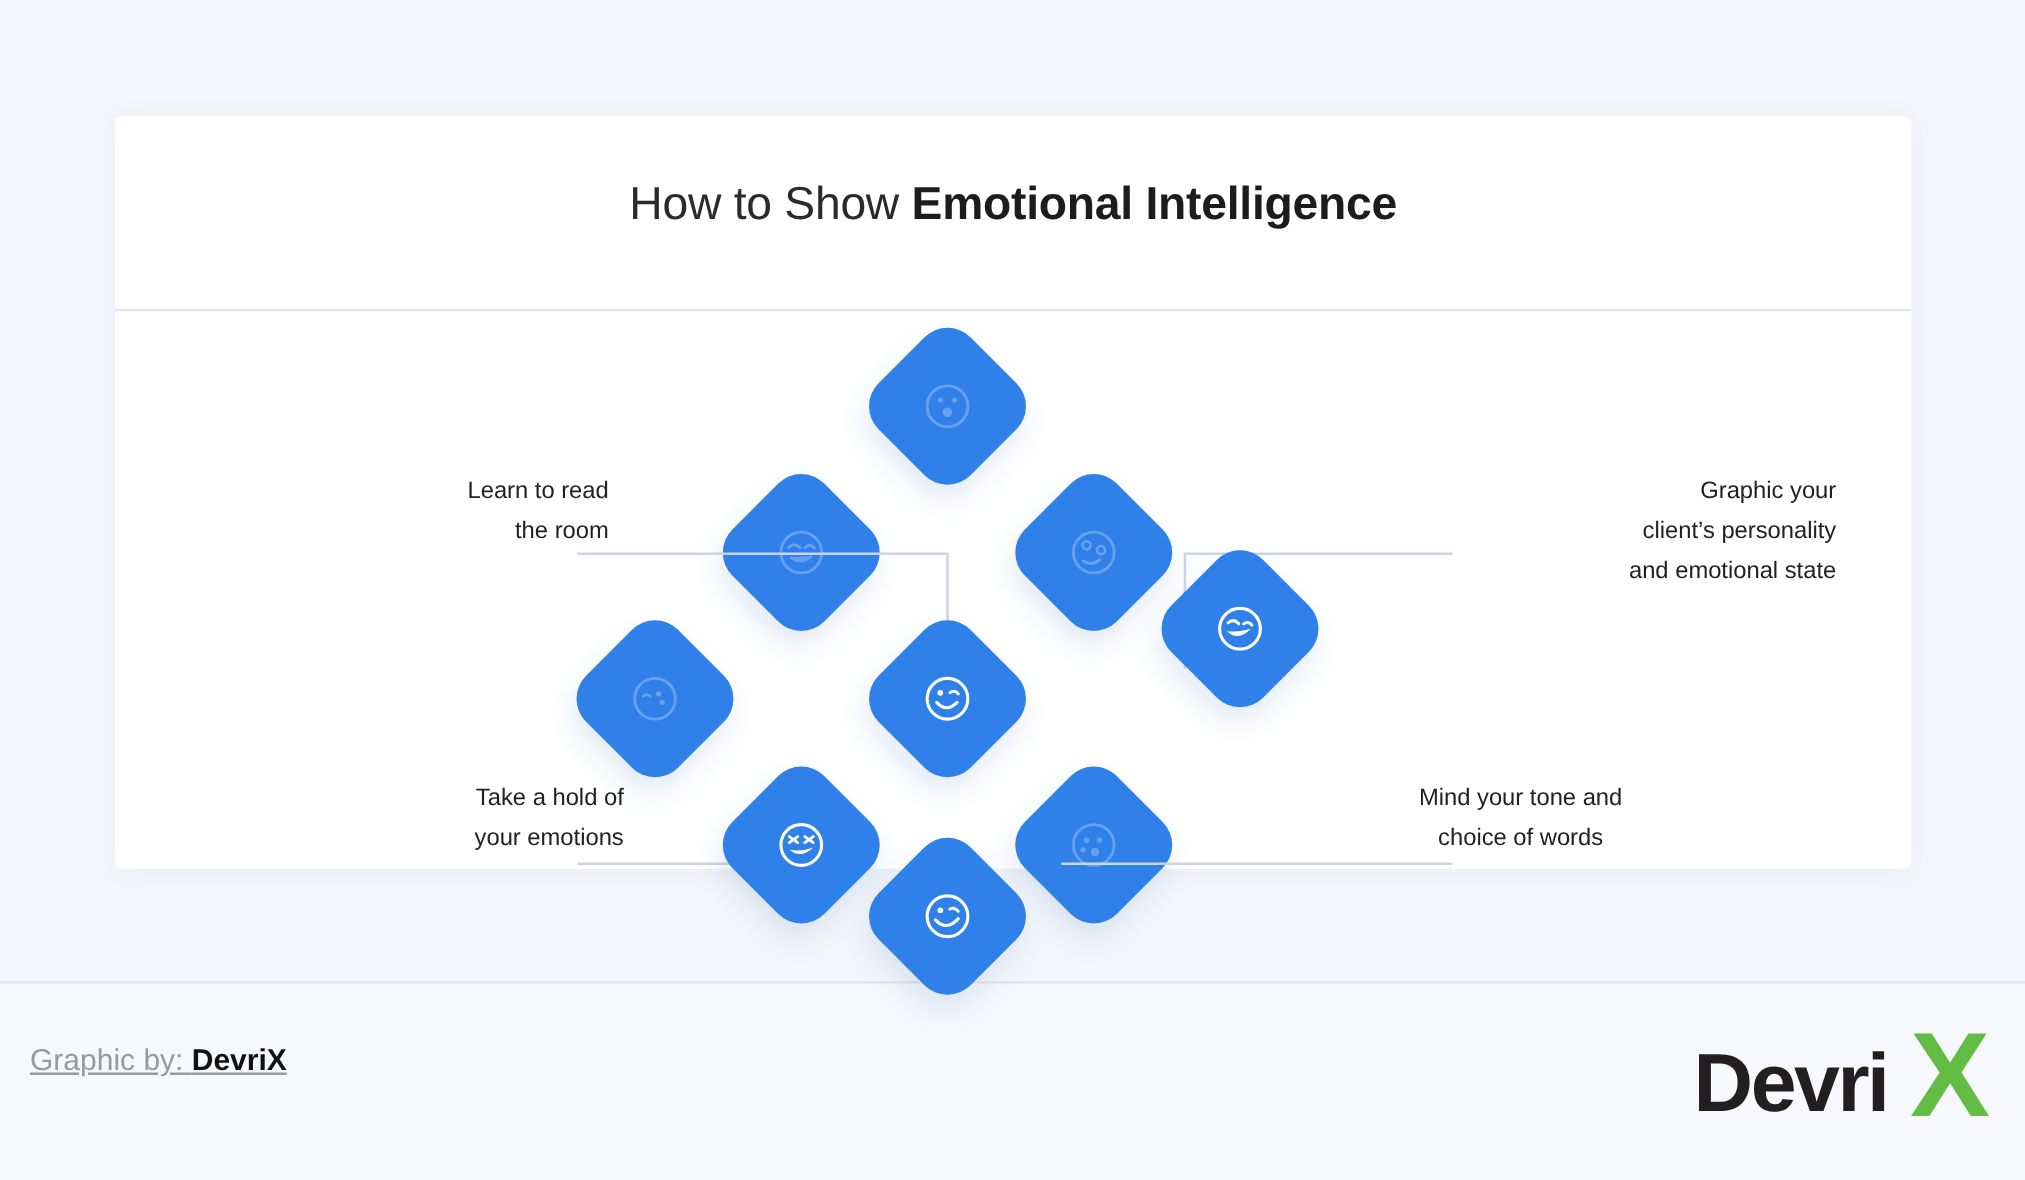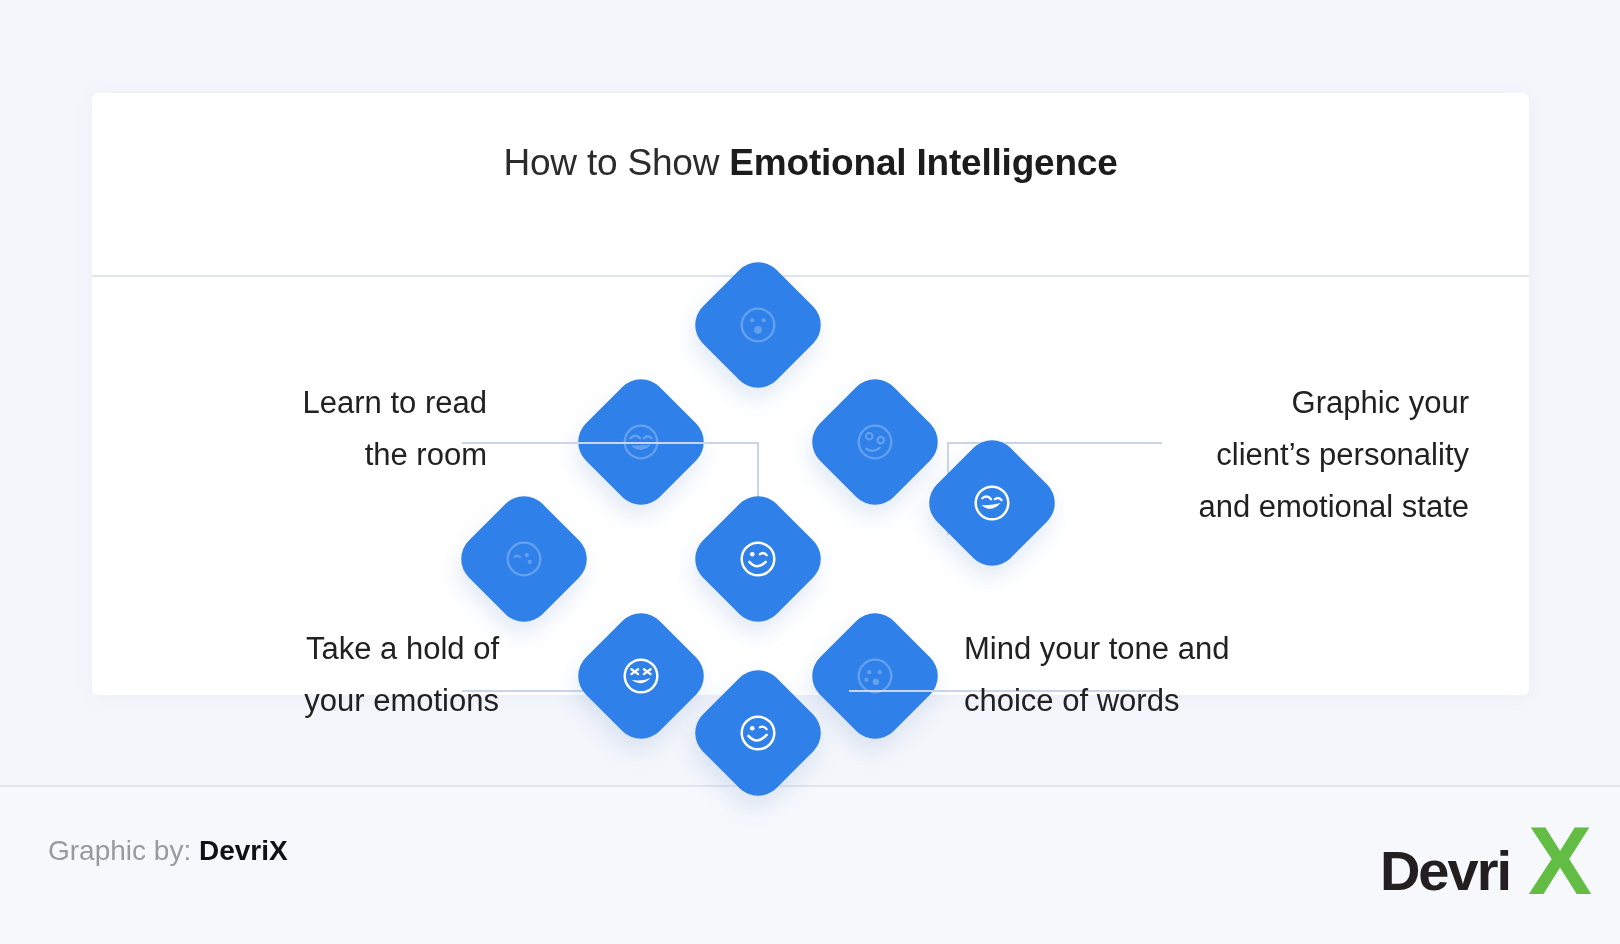--- a/index.html
+++ b/index.html
@@ -25,21 +25,21 @@
     height: 602px;
     background: #ffffff;
     border-radius: 6px;
     box-shadow: 0 2px 18px rgba(120,140,180,0.07);
   }
 
   #card-header {
     position: absolute;
     left: 0; top: 0;
     width: 100%;
-    height: 184px;
+    height: 156px;
     border-bottom: 2px solid #dfe4ed;
   }
 
   #page-title {
     position: absolute;
     width: 100%;
     top: 49px;
     text-align: center;
     font-size: 37px;
     font-weight: 400;
@@ -87,34 +87,34 @@
     width: 46px;
     height: 46px;
     display: block;
   }
   .tile.dim .tile-icon { opacity: 0.26; }
   .tile.bright { z-index: 4; }
 
   
   .diagram-label {
     position: absolute;
-    font-size: 31px;
+    font-size: 19px;
     line-height: 1.68;
     color: #212121;
     font-weight: 400;
     white-space: pre-line;
     z-index: 5;
   }
   .diagram-label.left  { text-align: right; }
   .diagram-label.right { text-align: left; }
 
   #label-read-room      { left: 60px;  top: 126px; width: 335px; }
   #label-take-hold      { left: 72px;  top: 372px; width: 335px; }
   #label-evaluate       { left: 872px; top: 126px; width: 505px; text-align: right; }
-  #label-mind-tone      { left: 872px; top: 372px; width: 505px; text-align: left; }
+  #label-mind-tone      { left: 872px; top: 372px; width: 505px; text-align: center; }
 
   
   #footer-divider {
     position: absolute;
     left: 0;
     top: 785px;
     width: 100%;
     height: 2px;
     background: #dfe4ed;
   }
@@ -123,41 +123,42 @@
     position: absolute;
     left: 0;
     top: 787px;
     width: 100%;
     height: 157px;
     background: #f6f8fc;
   }
 
   #credit-text {
     position: absolute;
-    left: 48px;
+    left: 24px;
     top: 48px;
-    font-size: 28px;
+    font-size: 24px;
     color: #9a9a9a;
     font-weight: 400;
     white-space: pre;
+    text-decoration: underline;
   }
   #credit-text .credit-brand { color: #111111; font-weight: 700; }
 
   #devrix-logo {
     position: absolute;
     right: 30px;
     top: 22px;
     width: 300px;
     height: 96px;
   }
   #devrix-wordmark {
     position: absolute;
     right: 80px;
     bottom: 6px;
-    font-size: 56px;
+    font-size: 66px;
     font-weight: 700;
     color: #231f20;
     letter-spacing: -2px;
     line-height: 1;
   }
   #devrix-x-mark {
     position: absolute;
     right: 2px;
     top: 4px;
     font-size: 96px;

